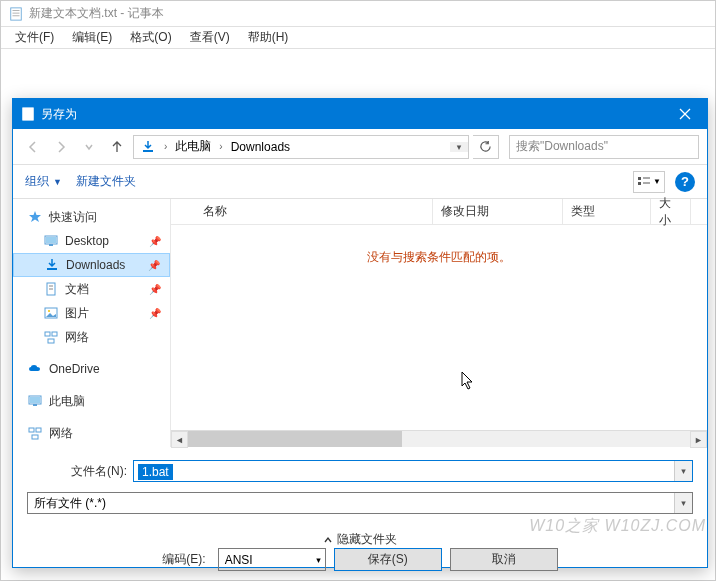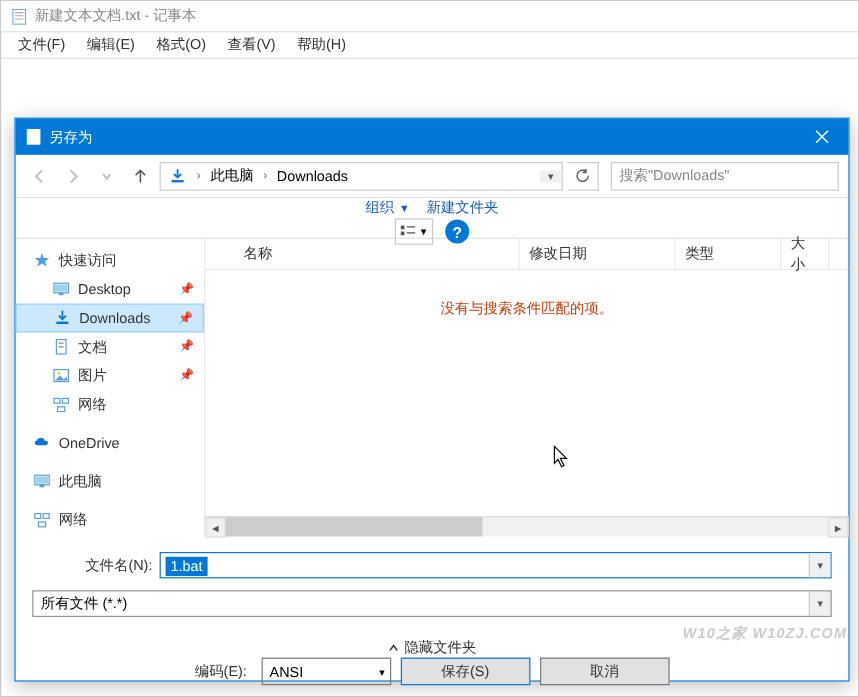--- a/index.html
+++ b/index.html
@@ -21,21 +21,21 @@
     
     .dialog-navbar { height: 36px; display: flex; align-items: center; padding: 0 8px; gap: 4px; border-bottom: 1px solid #e0e0e0; }
     .nav-btn { width: 24px; height: 24px; display: flex; align-items: center; justify-content: center; color: #888; }
     .nav-btn.disabled { color: #ccc; }
     .breadcrumb { flex: 1; height: 24px; border: 1px solid #ccc; display: flex; align-items: center; background: #fff; }
     .breadcrumb-seg { padding: 0 6px; display: flex; align-items: center; gap: 4px; height: 100%; }
     .breadcrumb-chev { color: #666; font-size: 10px; padding: 0 2px; }
     .refresh-btn { width: 26px; height: 24px; display: flex; align-items: center; justify-content: center; border: 1px solid #ccc; border-left: none; }
     .search-box { width: 190px; height: 24px; border: 1px solid #ccc; padding: 0 6px; color: #888; display: flex; align-items: center; margin-left: 6px; }
     
-    .dialog-toolbar { height: 34px; display: flex; align-items: center; padding: 0 12px; border-bottom: 1px solid #e0e0e0; justify-content: space-between; flex-direction: column; }
+    .dialog-toolbar { height: 34px; display: flex; align-items: center; padding: 0 12px; border-bottom: 1px solid #e0e0e0; justify-content: space-between; }
     .toolbar-left { display: flex; align-items: center; gap: 14px; }
     .toolbar-item { color: #1e5db4; display: flex; align-items: center; gap: 4px; }
     .toolbar-right { display: flex; align-items: center; gap: 10px; }
     .view-btn { width: 32px; height: 22px; border: 1px solid #ccc; display: flex; align-items: center; justify-content: center; }
     .help-btn { width: 20px; height: 20px; border-radius: 50%; background: #0078d7; color: #fff; display: flex; align-items: center; justify-content: center; font-size: 13px; font-weight: bold; }
     
     .dialog-body { display: flex; height: 248px; }
     .tree-panel { width: 158px; border-right: 1px solid #e8e8e8; overflow: hidden; padding-top: 6px; }
     .tree-item { height: 24px; display: flex; align-items: center; padding-left: 14px; gap: 6px; position: relative; }
     .tree-item.sub { padding-left: 30px; }
@@ -69,21 +69,21 @@
     .form-dropdown-btn { width: 18px; display: flex; align-items: center; justify-content: center; border-left: 1px solid #ccc; font-size: 9px; color: #555; background: #f0f0f0; }
     
     .dialog-footer { display: flex; align-items: center; padding: 10px 14px 6px 14px; justify-content: space-between; flex-direction: column; }
     .hide-folders { display: flex; align-items: center; gap: 4px; color: #333; }
     .footer-right { display: flex; align-items: center; gap: 8px; }
     .encoding-label { color: #333; margin-right: 4px; }
     .encoding-select { width: 108px; height: 23px; border: 1px solid #7a7a7a; display: flex; align-items: center; justify-content: space-between; padding: 0 4px 0 6px; }
     .btn { width: 108px; height: 23px; border: 1px solid #7a7a7a; background: #e1e1e1; display: flex; align-items: center; justify-content: center; font-size: 12px; color: #333; }
     .btn.primary { border: 1px solid #0078d7; }
     
-    .watermark { position: absolute; right: 10px; bottom: 44px; color: rgba(150,150,150,0.5); font-size: 12px; font-weight: bold; font-style: italic; letter-spacing: 1px; }
+    .watermark { position: absolute; right: 10px; bottom: 44px; color: rgba(150,150,150,0.5); font-size: 16px; font-weight: normal; font-style: italic; letter-spacing: 1px; }
   </style>
 </head>
 <body>
 
 <div class="notepad-window">
   <div class="notepad-titlebar">
     <svg class="notepad-icon" viewBox="0 0 16 16">
         <rect x="2" y="1" width="12" height="14" fill="#fff" stroke="#6aa8d8" stroke-width="1"></rect>
         <line x1="4" y1="4" x2="12" y2="4" stroke="#aaa"></line>
         <line x1="4" y1="7" x2="12" y2="7" stroke="#aaa"></line>

